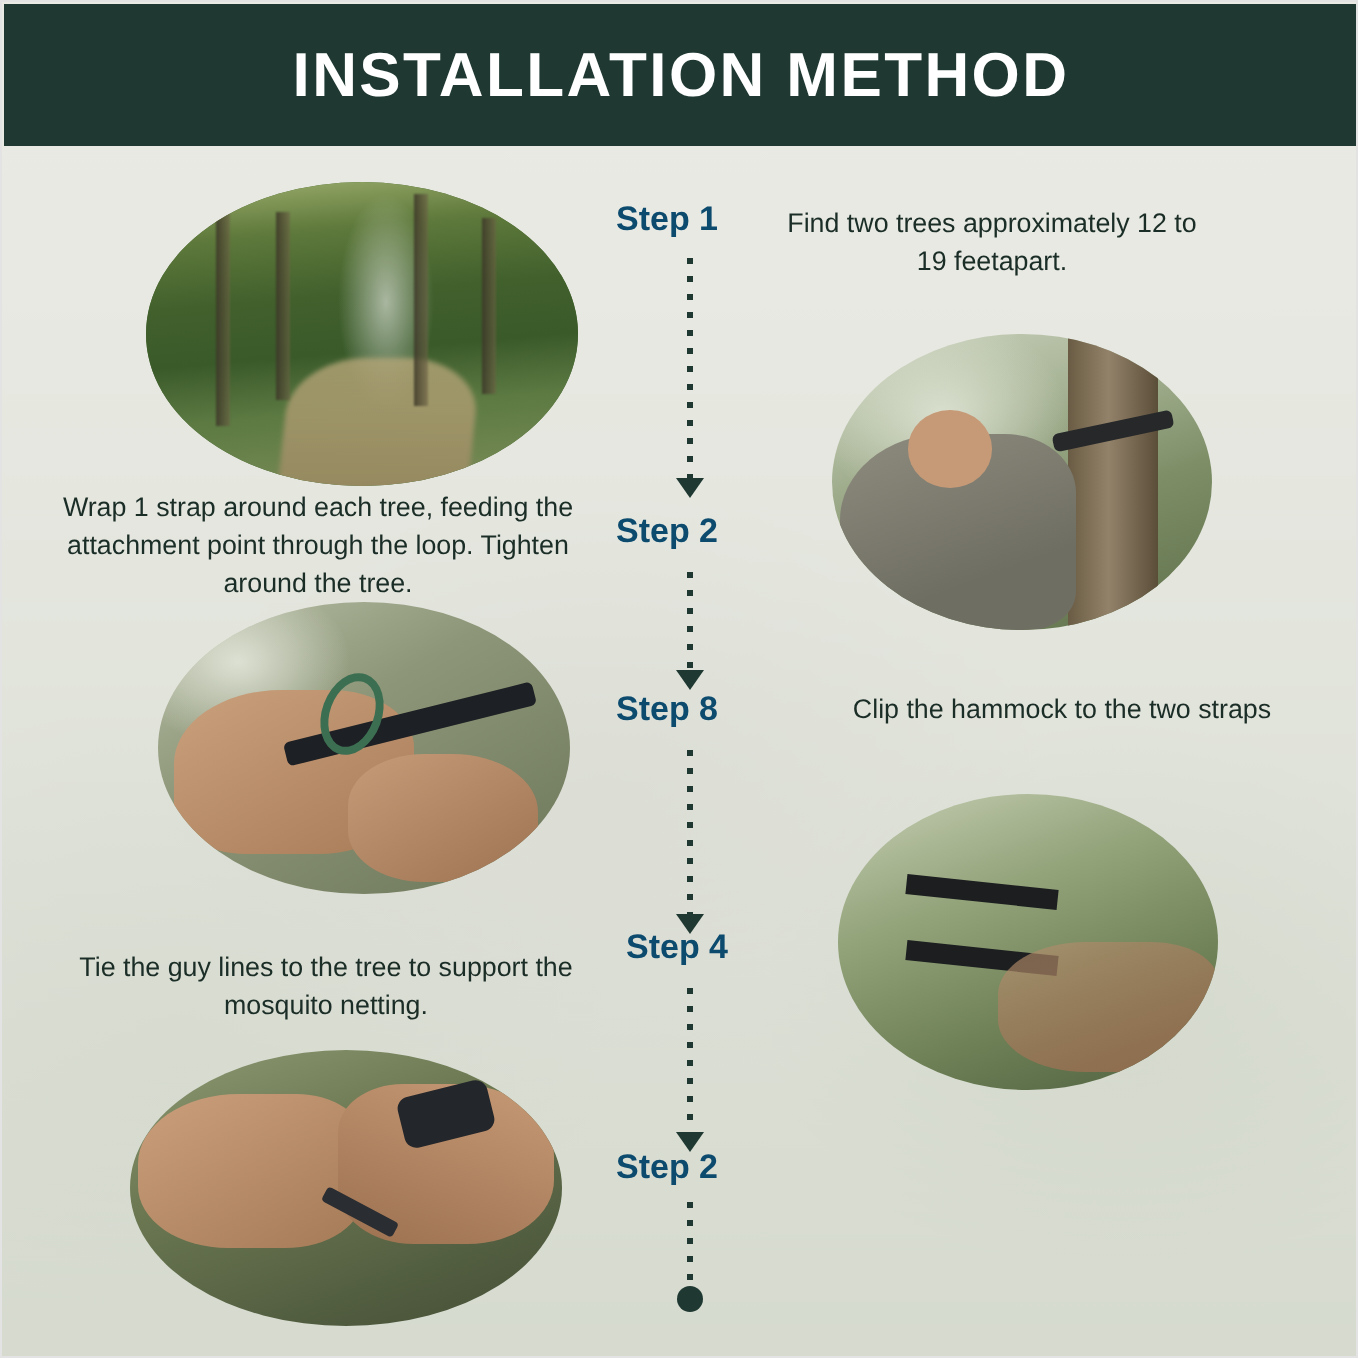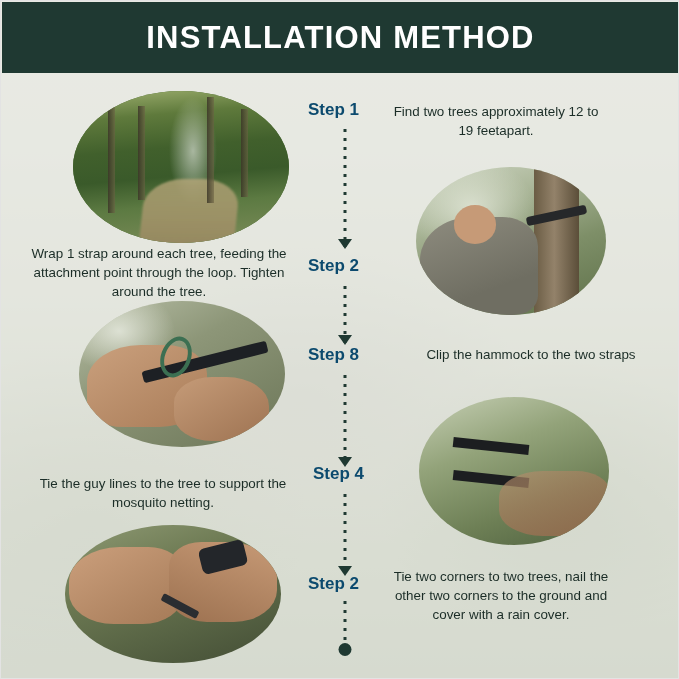--- a/index.html
+++ b/index.html
@@ -405,20 +405,19 @@
 
   <div class="photo-oval" id="photo-5" style="left:64px; top:524px; width:216px; height:138px;">
     <div class="photo-inner">
       <div class="handL"></div>
       <div class="handR"></div>
       <div class="watch"></div>
       <div class="stake"></div>
     </div>
   </div>
   <div class="step-label" style="left:307px; top:573px;">Step 2</div>
-  <div class="caption center" style="left:378px; top:566px; width:244px;">Tie two corners to two trees, nail the other two corners to the ground and cover with a rain cover.</div>
 
   <div class="connector" style="left:333px; top:600px; height:46px;">
     <div class="dot-col"></div>
   </div>
   <div class="end-dot" style="left:344px; top:642px;"></div>
 
 </div>
 
 </body></html>

